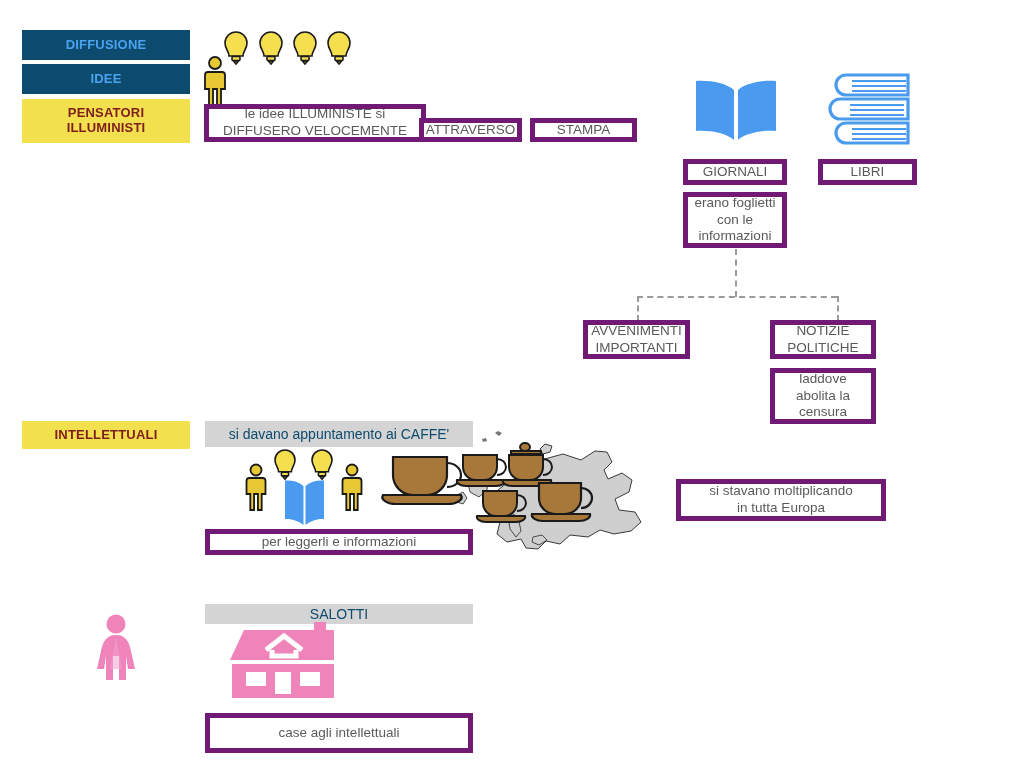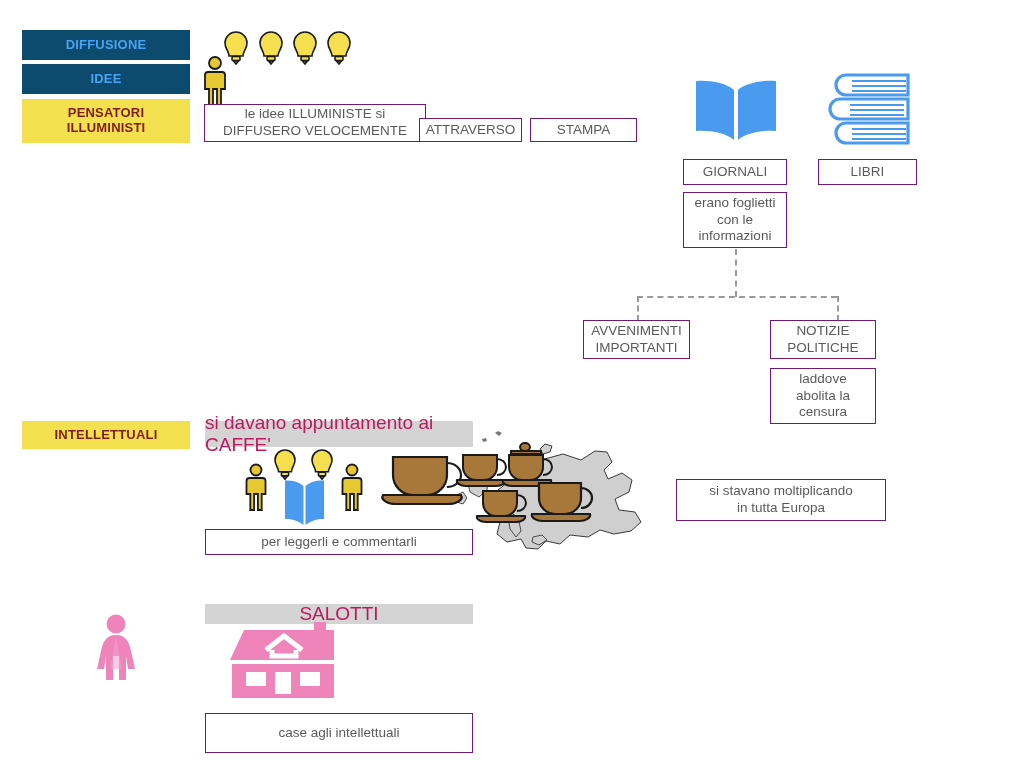--- a/index.html
+++ b/index.html
@@ -29,39 +29,39 @@
     letter-spacing: .2px;
     line-height: 1.15;
   }
   .chip-gray  { background: #0c4a6e; color: #4aa3f0; }
   .chip-yellow{ background: #f3e04f; color: #7f1d1d; }
 
   
   .box {
     position: absolute;
     box-sizing: border-box;
-    border: 1px solid #701a75;
+    border: 5px solid #701a75;
     background: #ffffff;
     color: #5a5a5a;
     font-size: 13.5px;
     line-height: 1.25;
     display: flex;
     align-items: center;
     justify-content: center;
     text-align: right;
     padding: 6px 6px;
   }
   
   .box-gray {
     position: absolute;
     box-sizing: border-box;
     background: #d4d4d4;
     border: none;
-    color: #be185d;
-    font-size: 19px;
+    color: #0c4a6e;
+    font-size: 14px;
     display: flex;
     align-items: center;
     justify-content: center;
   }
 
   
   .dash-v {
     position: absolute;
     border-left: 2px dashed #9a9a9a;
     width: 0;
@@ -272,21 +272,21 @@
 
     <g stroke="#1a1a1a" stroke-width="2.2" fill="#a8773a">
       <path d="M154 58 h42 v15 a16 16 0 0 1 -16 16 h-10 a16 16 0 0 1 -16 -16 z"></path>
       <path d="M196 63 a11 10 0 0 1 0 20" fill="none"></path>
       <path d="M147 89 h58 a11 6 0 0 1 -11 7 h-36 a11 6 0 0 1 -11 -7 z"></path>
     </g>
   </svg>
 </div>
 
 <div class="box" style="left:205px; top:529px; width:268px; height:26px;">
-  <span>per leggerli e commentarli</span>
+  <span>per leggerli e informazioni</span>
 </div>
 
 <div class="box" style="left:676px; top:479px; width:210px; height:42px; flex-direction:column;">
   <span>si stavano moltiplicando</span>
   <span>in tutta Europa</span>
 </div>
 
 <div class="box-gray" style="left:205px; top:592px; width:268px; height:20px;margin-top:12px;">
   <span>SALOTTI</span>
 </div>

